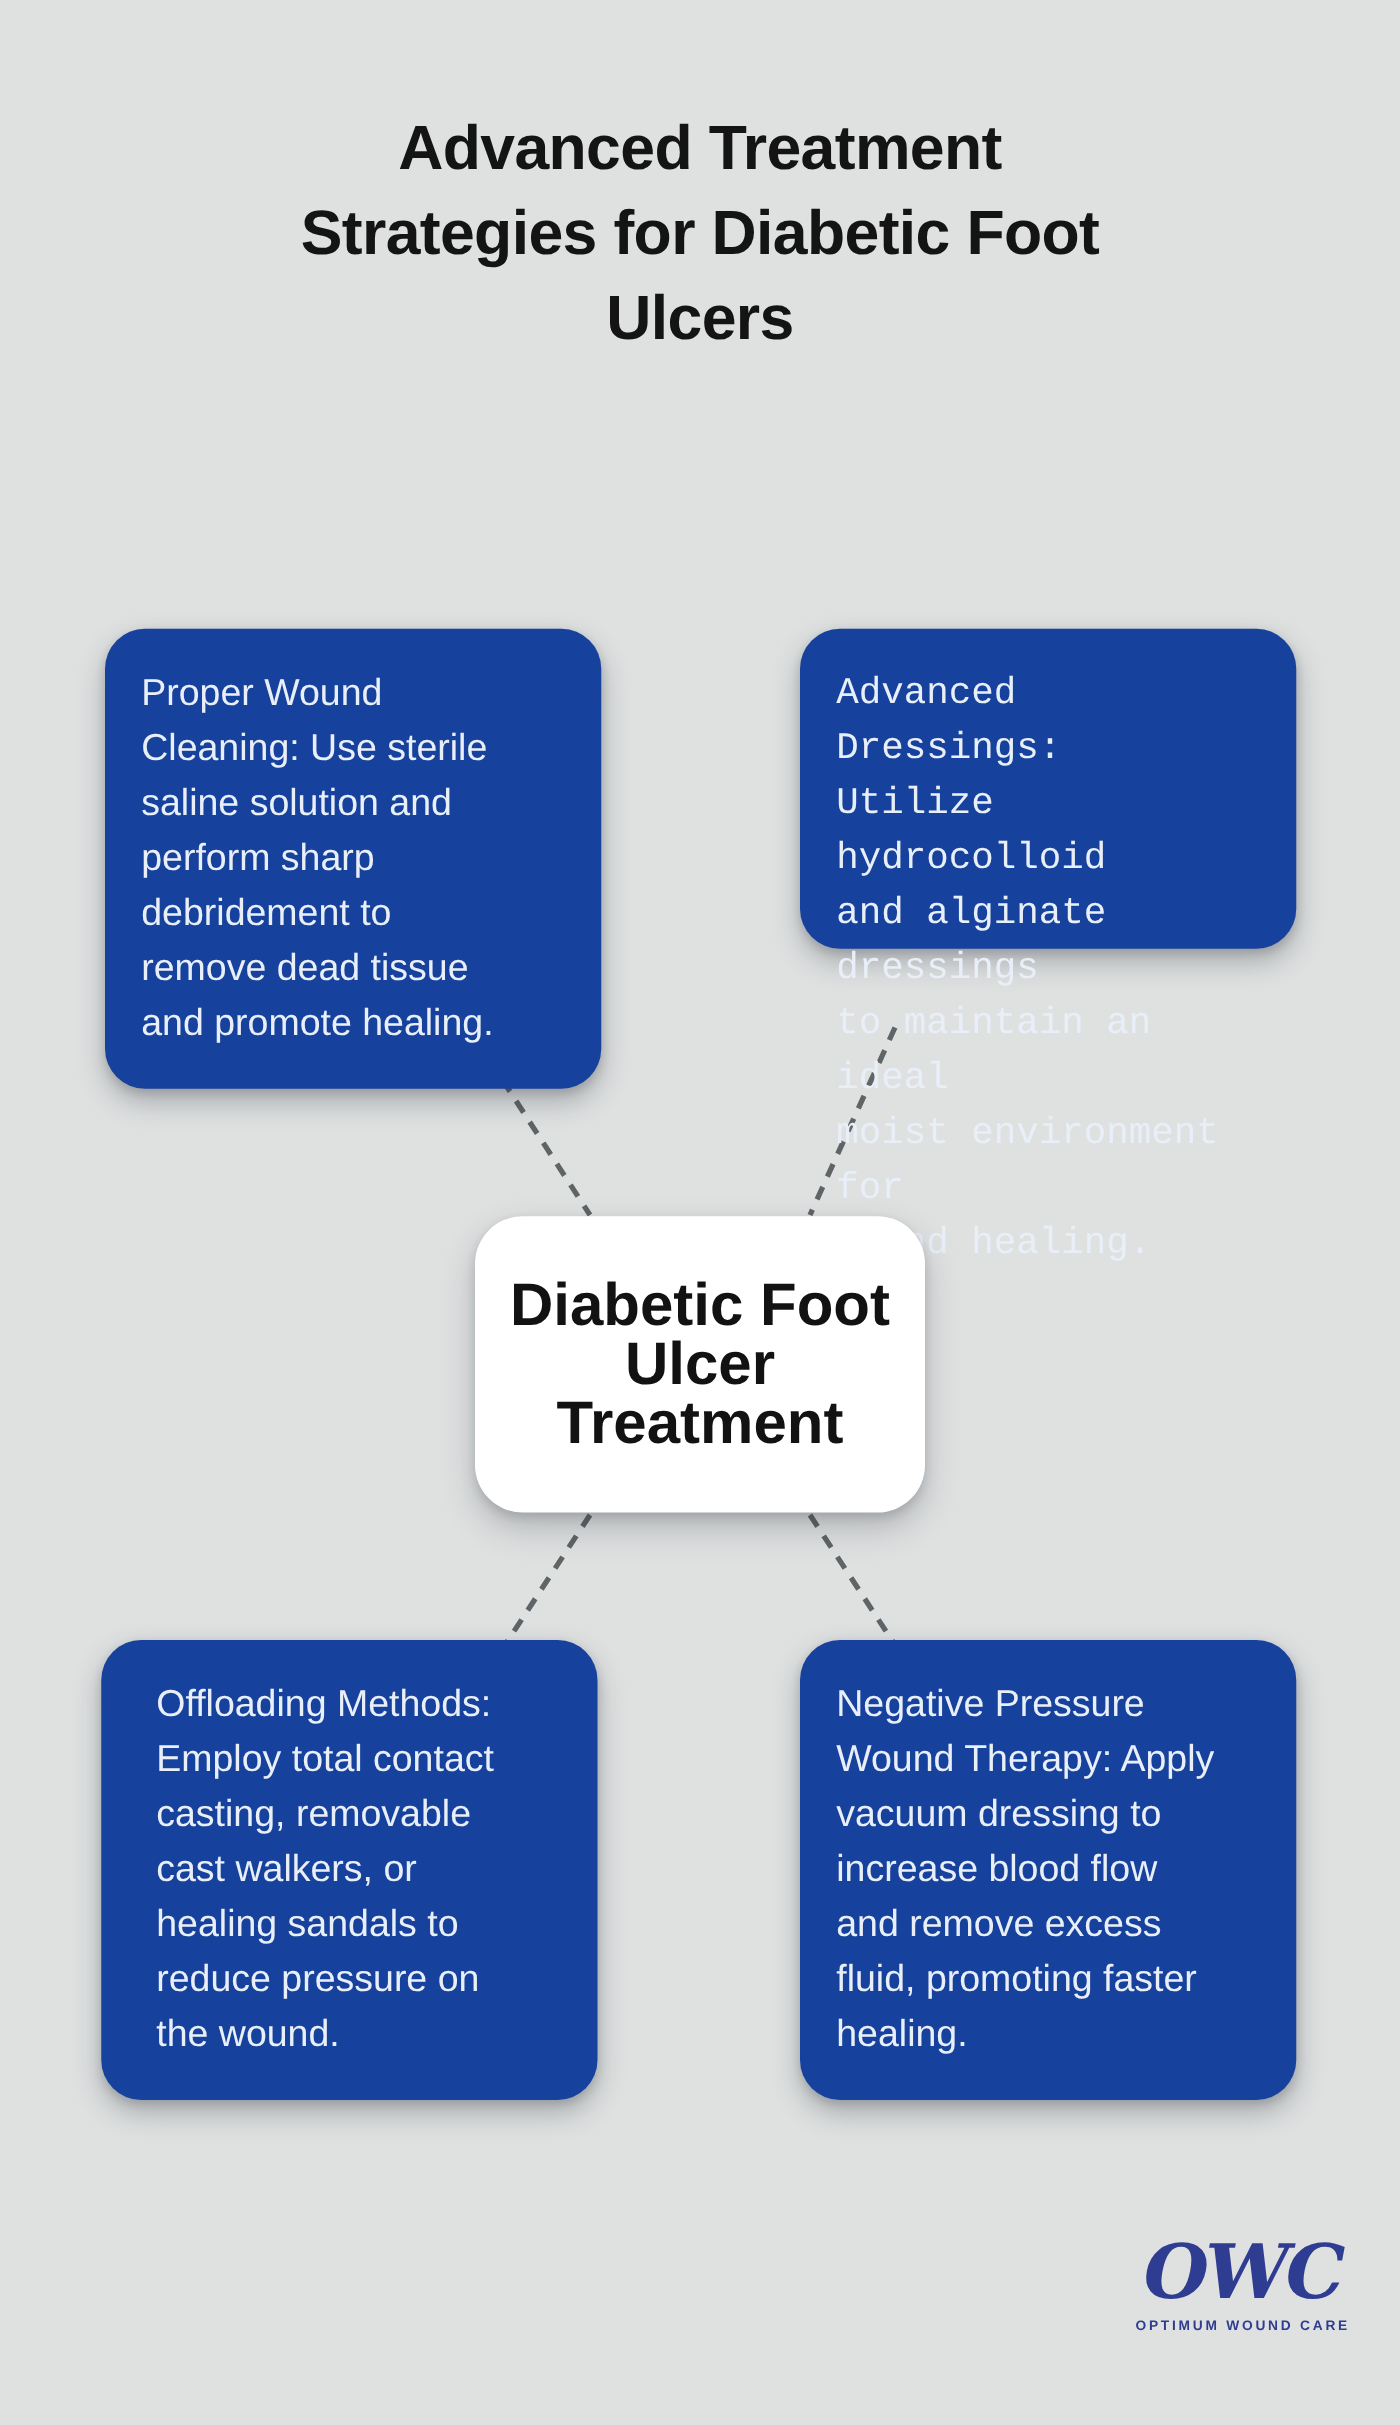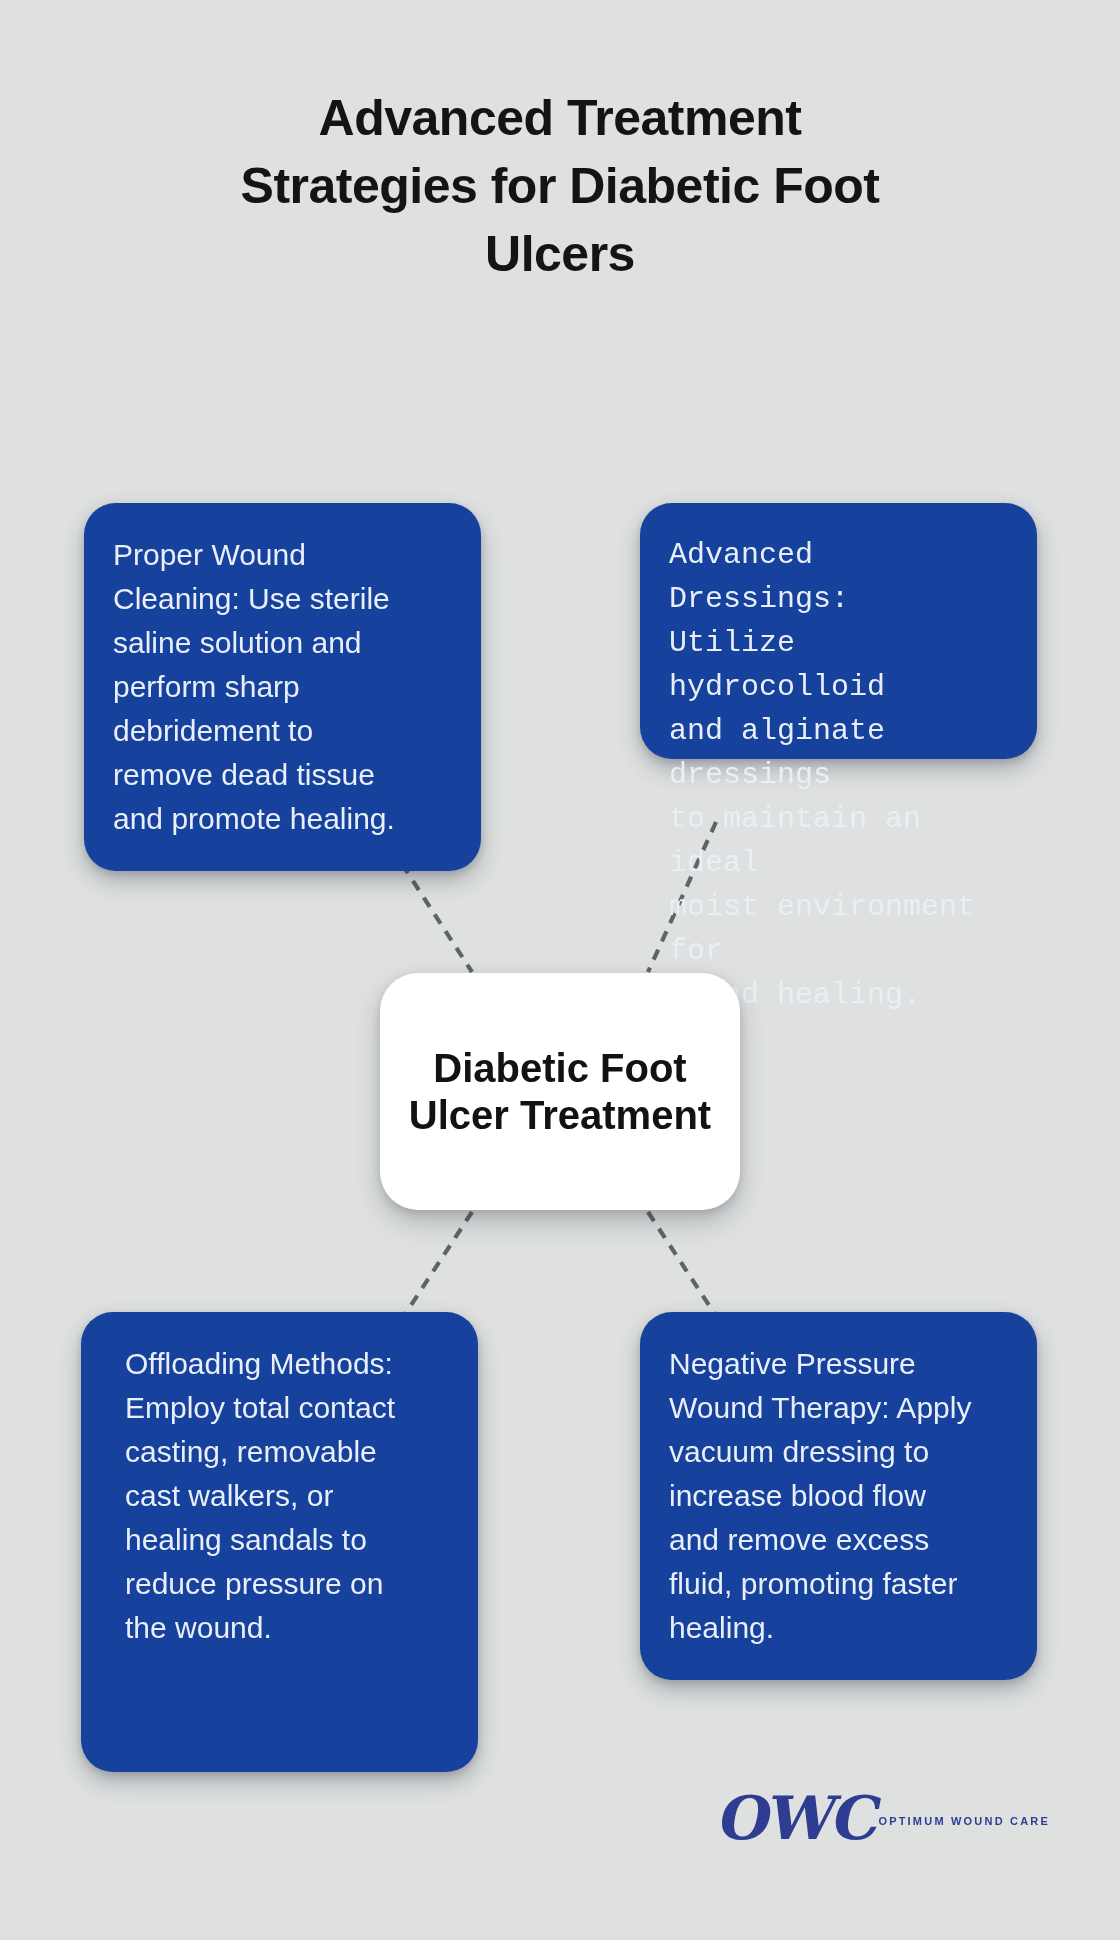--- a/index.html
+++ b/index.html
@@ -52,43 +52,43 @@
     padding:30px 28px 0 29px;
   }
   .node p{
     color:var(--node-text);
     font-size:30px;
     line-height:44px;
     white-space:pre-line;
   }
   .node-tl{left:84px;  top:503px;  height:368px;}
   .node-tr{left:640px; top:503px;  height:256px;font-family:Liberation Mono, monospace;}
-  .node-bl{left:81px;  top:1312px; height:460px;padding-left:44px;}
+  .node-bl{left:81px;  top:1312px; height:368px;padding-left:44px;}
   .node-br{left:640px; top:1312px; height:368px;}
   .center-node{
     position:absolute;
     left:380px;top:973px;width:360px;height:237px;
     background:var(--center-bg);
     border-radius:38px;
     box-shadow:0 12px 26px rgba(40,45,55,.25), 0 3px 8px rgba(40,45,55,.15);
     display:flex;align-items:center;justify-content:center;
     z-index:3;
   }
   .center-node p{
     color:var(--center-text);
-    font-size:40px;
+    font-size:48px;
     line-height:47px;
     font-weight:bold;
     text-align:center;
     white-space:pre-line;
   }
   .logo{
     position:absolute;
-    right:70px;top:1786px;
-    display:flex;flex-direction:row;align-items:center;
+    right:40px;top:1786px;
+    display:flex;flex-direction:column;align-items:center;
     z-index:2;
   }
   .logo-monogram{
     font-family:"DejaVu Serif", serif;
     font-style:italic;
     font-weight:bold;
     font-size:60px;
     line-height:64px;
     letter-spacing:-3px;
     color:var(--logo);

